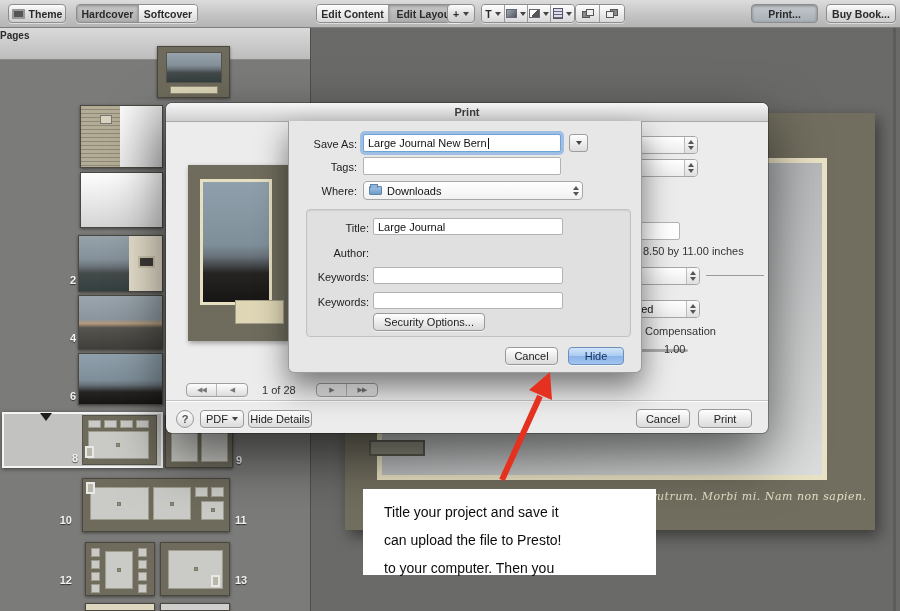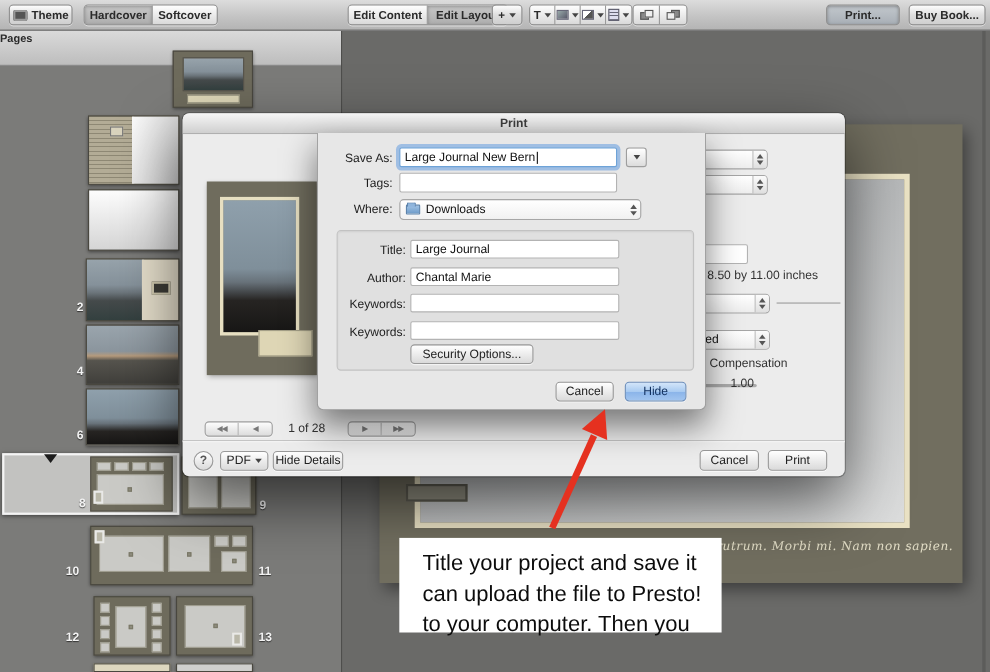--- a/index.html
+++ b/index.html
@@ -83,21 +83,21 @@
   box-shadow:inset 0 1px 2px rgba(0,0,0,.08)}
 .drop-btn{position:absolute;display:flex;align-items:center;justify-content:center;
   background:linear-gradient(#ffffff,#dcdcdc);border:1px solid #9e9e9e;border-radius:3px}
 .folder{display:inline-block;width:13px;height:9px;background:linear-gradient(#9ec1e4,#6f9cc9);
   border:1px solid #5d83ab;border-radius:1px;position:relative;margin-right:5px}
 .folder:before{content:"";position:absolute;left:0;top:-3px;width:6px;height:3px;
   background:#8fb5dc;border:1px solid #5d83ab;border-bottom:none;border-radius:1px 1px 0 0}
 
 
 .callout{position:absolute;left:363px;top:489px;width:293px;height:86px;background:#fff;z-index:21;
-  font-size:20px;color:#0c0c0c;line-height:28px;padding:9px 0 0 21px}
+  font-size:14px;color:#0c0c0c;line-height:28px;padding:9px 0 0 21px}
 .arrow-svg{position:absolute;left:492px;top:366px;z-index:20}
 </style>
 </head>
 <body>
 
 <div class="screen">
 
   <div class="canvas">
     <div class="book-page" style="left:34px;top:85px;width:530px;height:417px">
       <div class="page-frame" style="left:32px;top:45px;width:450px;height:322px"></div>
@@ -339,23 +339,20 @@
         </span>
     </div>
 
     <div class="groupbox" style="left:17px;top:88px;width:325px;height:128px">
       <div class="lbl" style="left:2px;top:12px;width:60px">Title:</div>
       <div class="field" style="left:66px;top:8px;width:190px;height:17px">
           <span>Large Journal</span>
         </div>
 
       <div class="lbl" style="left:2px;top:37px;width:60px">Author:</div>
-      <div class="field" style="left:66px;top:33px;width:190px;height:17px">
-          <span>Chantal Marie</span>
-        </div>
 
       <div class="lbl" style="left:2px;top:61px;width:60px">Keywords:</div>
       <div class="field" style="left:66px;top:57px;width:190px;height:17px">
           <span></span>
         </div>
 
       <div class="lbl" style="left:2px;top:86px;width:60px">Keywords:</div>
       <div class="field" style="left:66px;top:82px;width:190px;height:17px">
           <span></span>
         </div>

